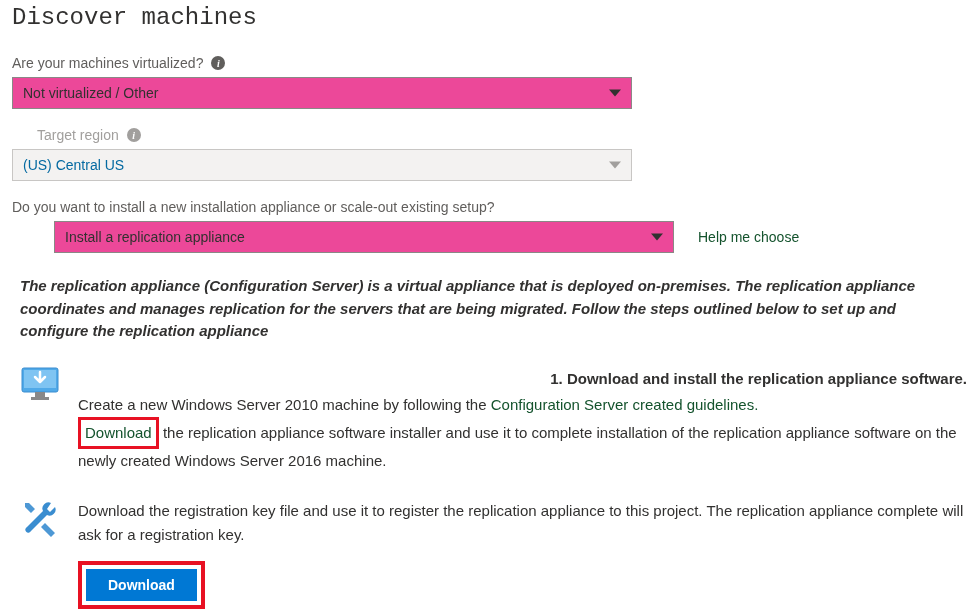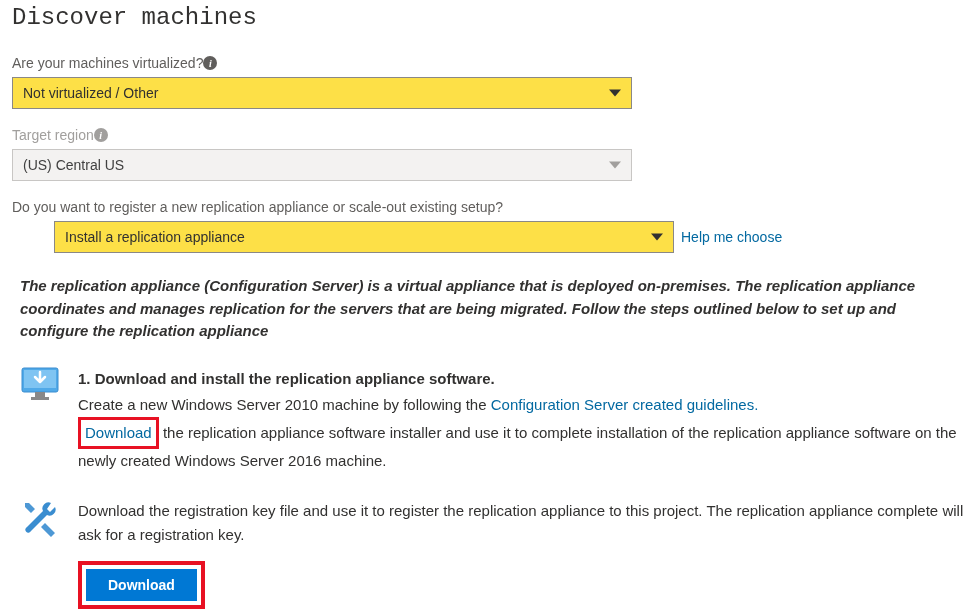--- a/index.html
+++ b/index.html
@@ -1,33 +1,33 @@
 <!DOCTYPE html>
 <html><head>
   <meta charset="utf-8">
   <style>
     * { box-sizing: border-box; margin: 0; padding: 0; }
     body { font-family: "Segoe UI", Arial, sans-serif; font-size: 14px; color: #323130; background: #fff; width: 979px; padding: 0 12px 20px 12px; }
     .page-title { font-size: 24px; font-weight: 400; color: #323130; margin: 4px 0 24px 0; font-family: Liberation Mono, monospace; }
     .field-block { margin-bottom: 18px; }
-    .field-label { font-size: 14px; color: #605e5c; margin-bottom: 6px; display: flex; align-items: center; gap: 0; text-align: right; }
-    .field-label.disabled { color: #a19f9d; }
+    .field-label { font-size: 14px; color: #605e5c; margin-bottom: 6px; display: flex; align-items: center; gap: 8px; text-align: right; }
+    .field-label.disabled { color: #a19f9d; margin-left: 25px; }
     .info-icon { display: inline-flex; align-items: center; justify-content: center; width: 14px; height: 14px; border-radius: 50%; background: #605e5c; color: #fff; font-size: 10px; font-weight: bold; font-family: Georgia, serif; font-style: italic; }
     .info-icon.disabled { background: #a19f9d; }
-    .select-box { position: relative; width: 620px; height: 32px; border: 1px solid #8a8886; background: #fde047; padding: 0 34px 0 10px; display: flex; align-items: center; cursor: pointer; }
-    .select-box.disabled { background: #f3f2f1; border-color: #c8c6c4; color: #404040; cursor: default; }
+    .select-box { position: relative; width: 620px; height: 32px; border: 1px solid #8a8886; background: #ec4899; padding: 0 34px 0 10px; display: flex; align-items: center; cursor: pointer; }
+    .select-box.disabled { background: #f3f2f1; border-color: #c8c6c4; color: #0369a1; cursor: default; }
     .chevron { position: absolute; right: 10px; top: 50%; transform: translateY(-50%); width: 0; height: 0; border-left: 6px solid transparent; border-right: 6px solid transparent; border-top: 7px solid #323130; }
     .select-box.disabled .chevron { border-top-color: #a19f9d; }
-    .select-row { display: flex; align-items: center; gap: 7px; padding-left: 42px; }
-    .link { color: #0369a1; text-decoration: none; cursor: pointer; }
+    .select-row { display: flex; align-items: center; gap: 24px; padding-left: 42px; }
+    .link { color: #14532d; text-decoration: none; cursor: pointer; }
     .intro { font-weight: 700; font-size: 15px; line-height: 1.5; margin: 22px 8px 24px 8px; font-style: italic; }
     .step { display: flex; gap: 18px; margin-bottom: 26px; padding-left: 8px; }
     .step-icon { width: 40px; flex-shrink: 0; display: flex; justify-content: center; }
     .step-body { flex: 1; line-height: 1.6; font-size: 15px; }
-    .step-title { font-weight: 700; font-size: 15px; margin-bottom: 2px; }
+    .step-title { font-weight: 700; font-size: 15px; margin-bottom: 2px; text-align: right; }
     .highlight-red { border: 3px solid #e81123; display: inline-block; padding: 1px 4px; }
     .btn-primary { background: #0078d4; color: #fff; border: none; padding: 8px 22px; font-size: 14px; font-weight: 600; cursor: pointer; }
     .btn-wrap-red { border: 4px solid #e81123; padding: 4px; display: inline-block; }
     svg { display: block; }
   </style>
 </head>
 <body>
 
 <h1 class="page-title">Discover machines</h1>
 
@@ -48,21 +48,21 @@
     <span class="info-icon disabled">i</span>
   </div>
   <div class="select-box disabled">
     <span>(US) Central US</span>
     <span class="chevron"></span>
   </div>
 </div>
 
 <div class="field-block">
   <div class="field-label">
-    <span>Do you want to register a new replication appliance or scale-out existing setup?</span>
+    <span>Do you want to install a new installation appliance or scale-out existing setup?</span>
   </div>
   <div class="select-row">
     <div class="select-box">
       <span>Install a replication appliance</span>
       <span class="chevron"></span>
     </div>
     <a class="link">Help me choose</a>
   </div>
 </div>
 

